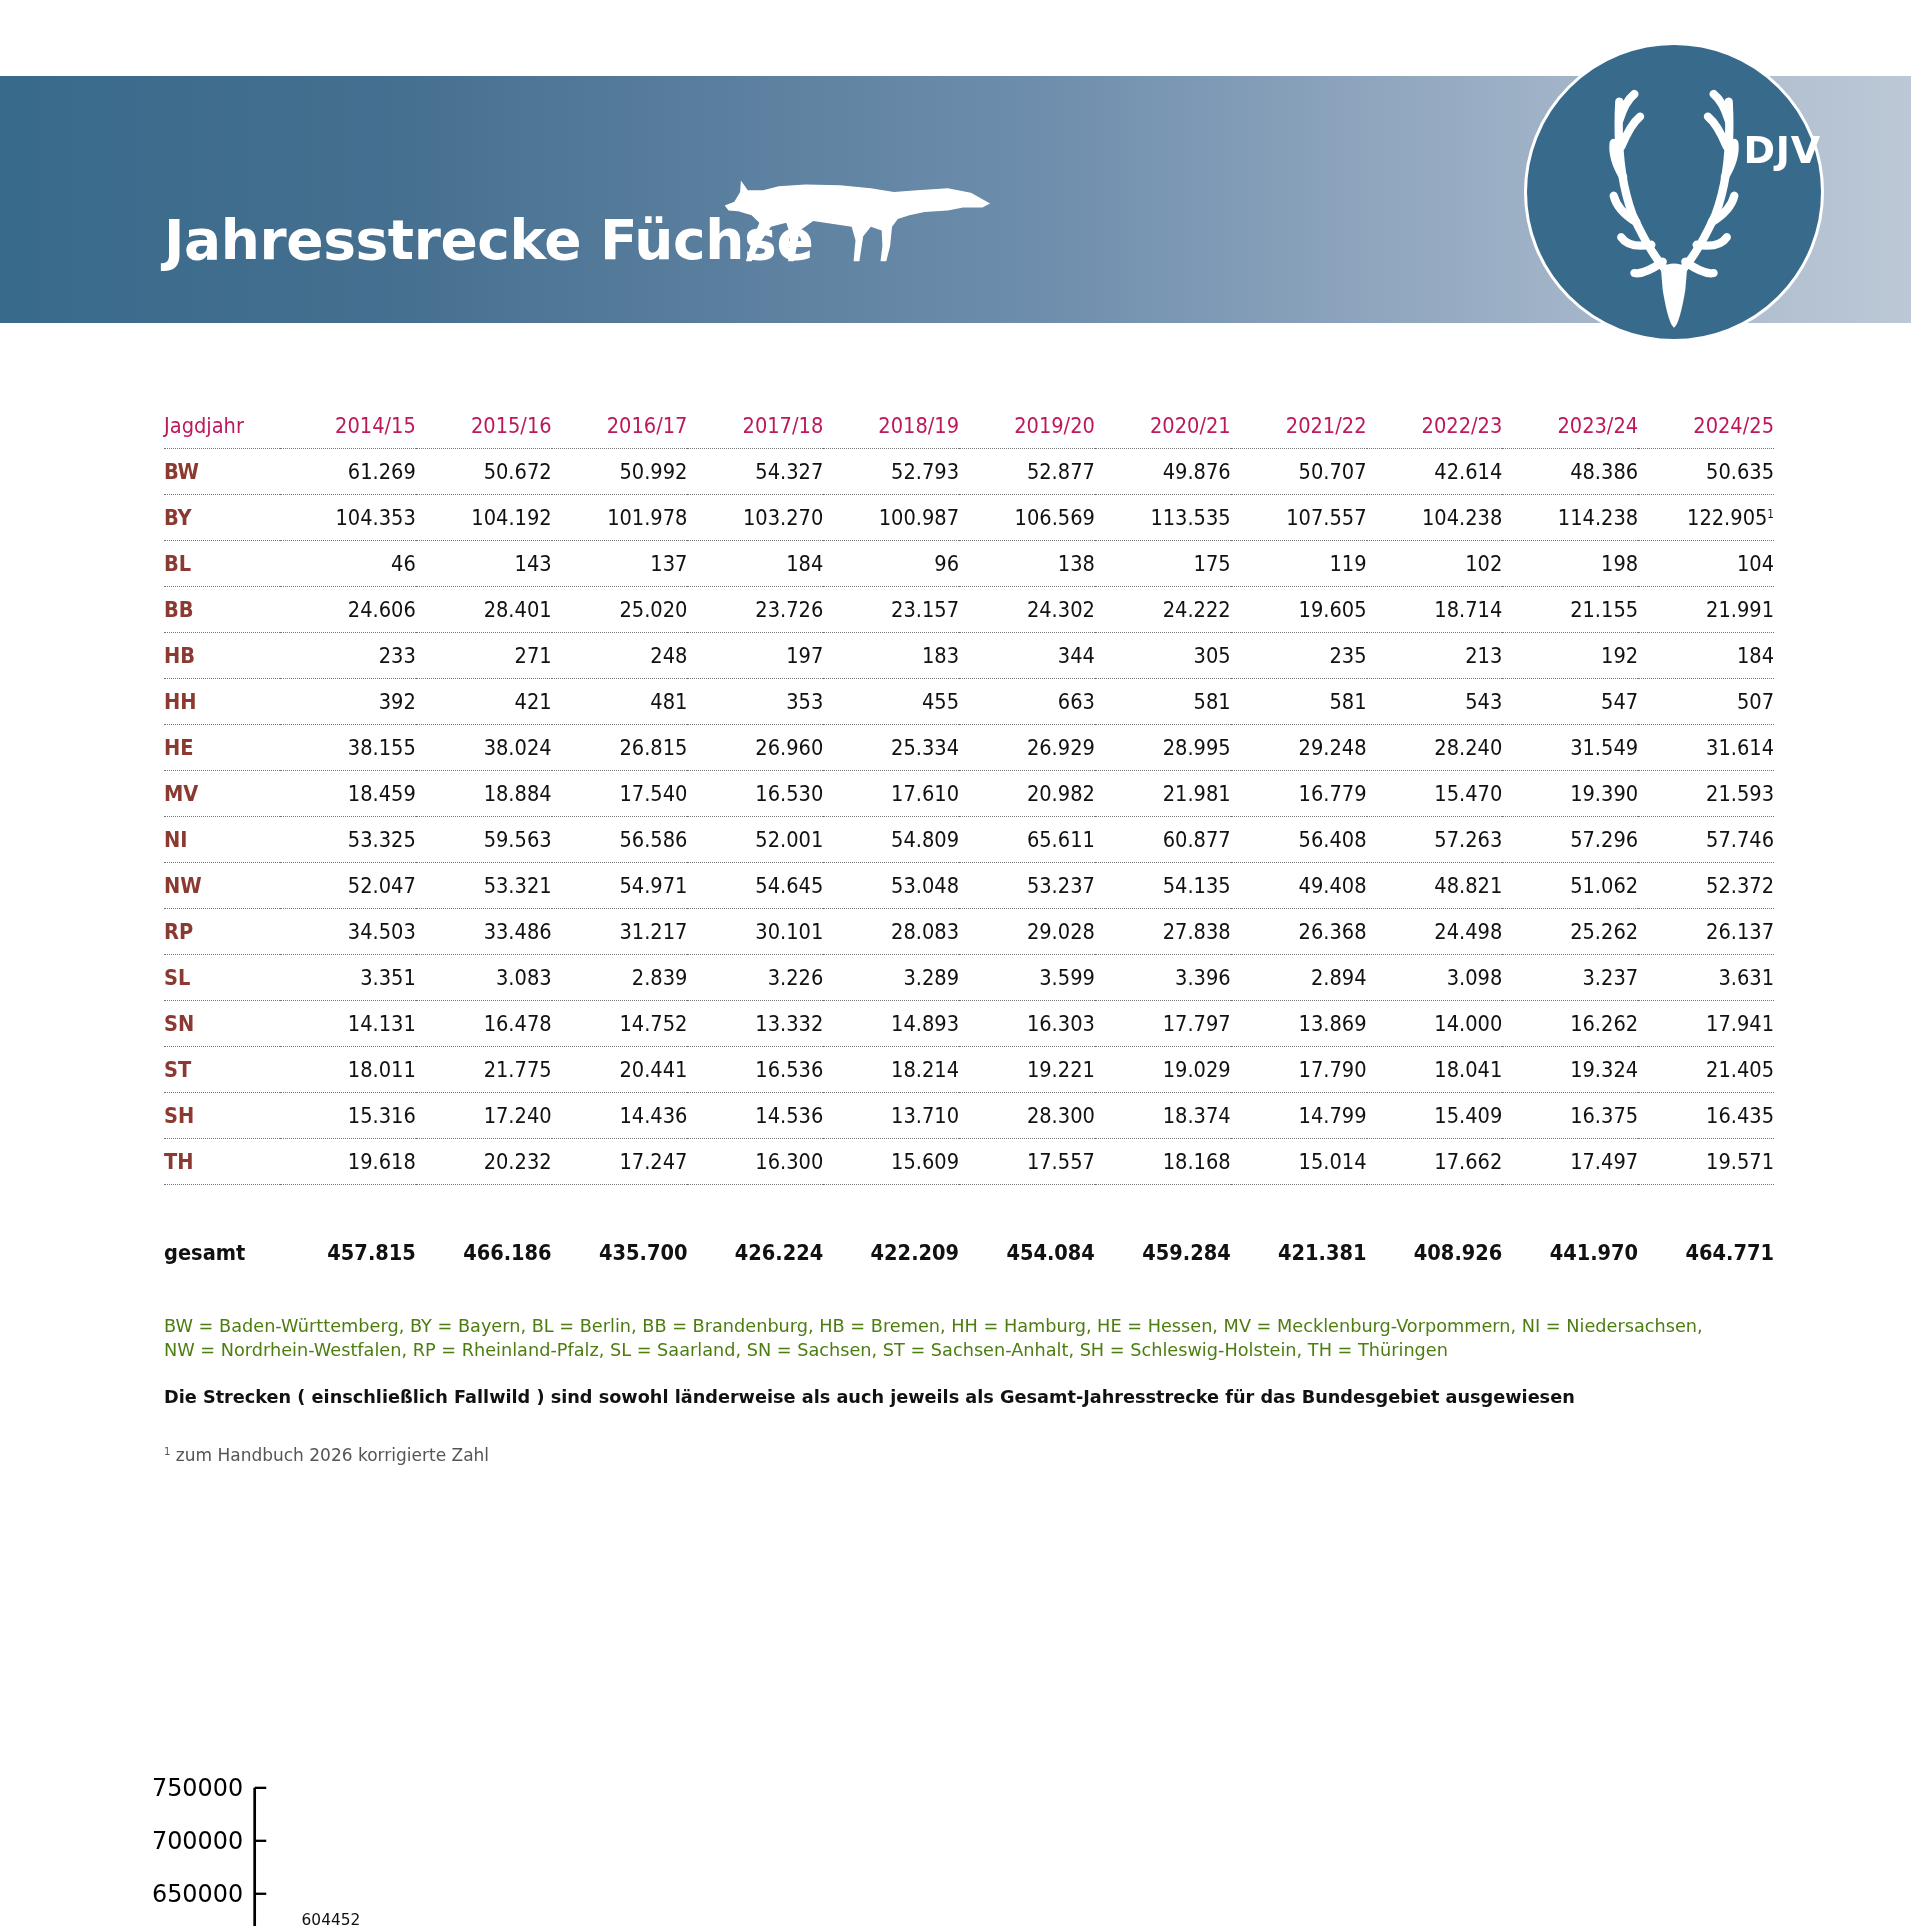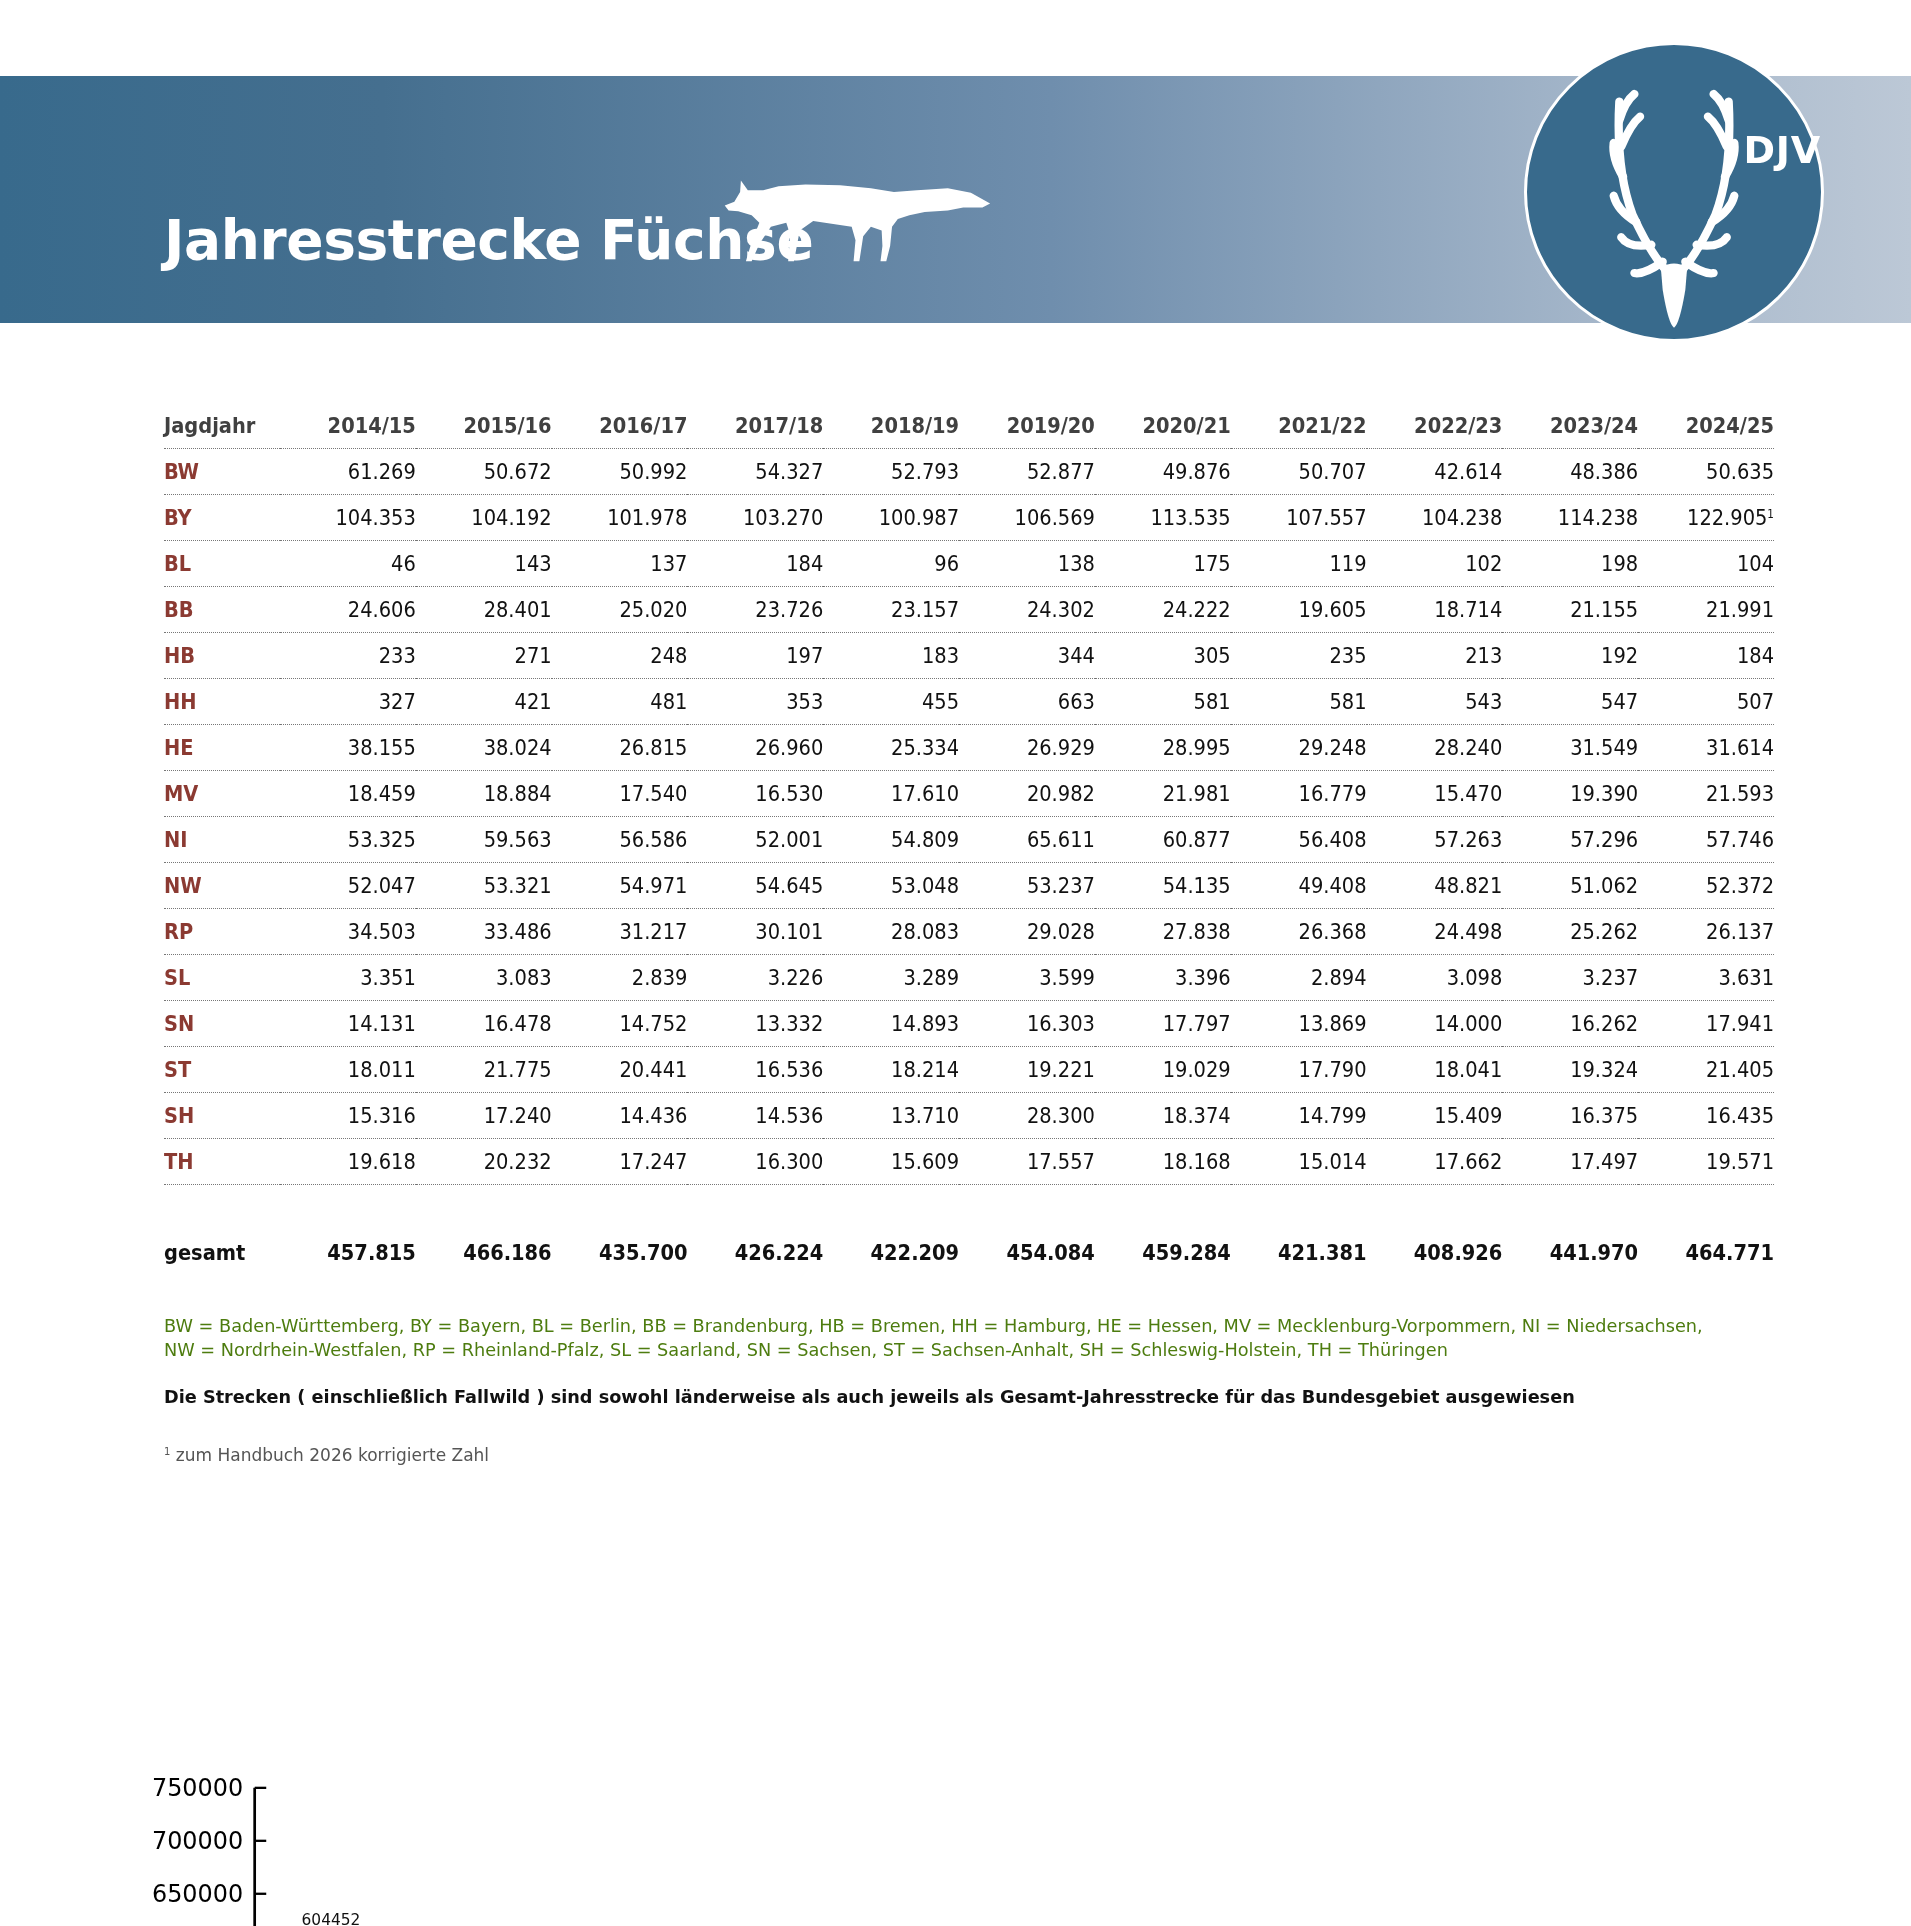--- a/index.html
+++ b/index.html
@@ -29,21 +29,21 @@
 
   
   .data-table {
     position: absolute; left: 164px; top: 403px; width: 1610px; border-collapse: collapse;
     font-family: "DejaVu Sans Condensed", "DejaVu Sans", sans-serif;
   }
   .data-table th, .data-table td {
     font-size: 21.6px; height: 45px; padding: 0; text-align: right; vertical-align: middle;
     border-bottom: 1.9px dotted #777; white-space: nowrap;
   }
-  .data-table th { font-weight: bold; color: #404040; }
+  .data-table th { font-weight: normal; color: #be185d; }
   .data-table th:first-child, .data-table td:first-child { text-align: left; width: 116px; }
   .data-table td.state { color: #8b3a32; font-weight: bold; }
   .data-table tr.spacer td { border-bottom: none; height: 45px; }
   .data-table tr.total td { border-bottom: none; font-weight: bold; height: 45px; }
   .data-table sup { font-size: 11.6px; vertical-align: 7px; line-height: 0; }
 
   .legend-text {
     position: absolute; left: 164px; top: 1314px; width: 1618px; font-size: 17.7px; line-height: 24px;
     font-family: "DejaVu Sans", sans-serif; color: #4d7c0f;
   }
@@ -175,21 +175,21 @@
         <td><span>183</span></td>
         <td><span>344</span></td>
         <td><span>305</span></td>
         <td><span>235</span></td>
         <td><span>213</span></td>
         <td><span>192</span></td>
         <td><span>184</span></td>
       </tr>
       <tr>
         <td class="state">HH</td>
-        <td><span>327</span></td>
+        <td><span>392</span></td>
         <td><span>421</span></td>
         <td><span>481</span></td>
         <td><span>353</span></td>
         <td><span>455</span></td>
         <td><span>663</span></td>
         <td><span>581</span></td>
         <td><span>581</span></td>
         <td><span>543</span></td>
         <td><span>547</span></td>
         <td><span>507</span></td>

